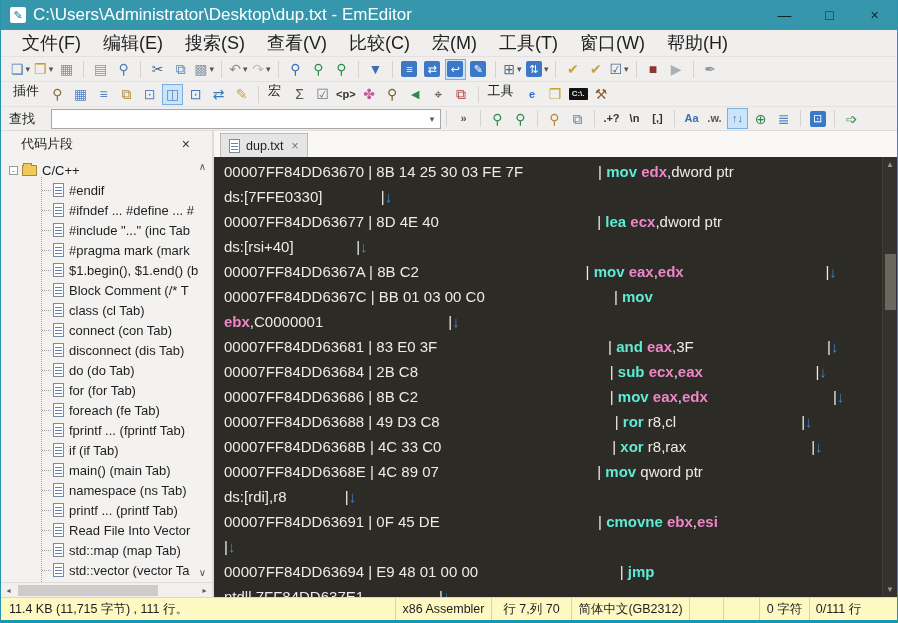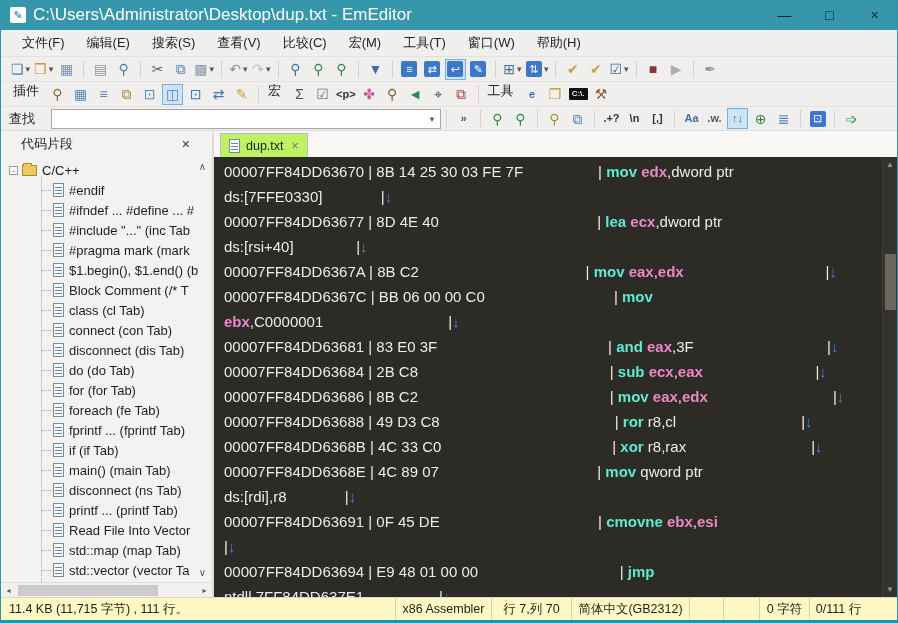--- a/index.html
+++ b/index.html
@@ -8,21 +8,21 @@
   .window { width:898px; height:623px; display:flex; flex-direction:column; border-left:1px solid #2a93ae; border-right:1px solid #2a93ae; }
 
   
   .titlebar { height:30px; background:#3697ac; display:flex; align-items:center; color:#ffffff; flex:0 0 auto; }
   .app-icon { width:16px; height:16px; margin:0 7px 0 9px; background:#ffffff; border-radius:2px; display:flex; align-items:center; justify-content:center; font-size:11px; color:#1f7a93; }
   .titlebar .title { font-size:17px; flex:1 1 auto; white-space:nowrap; overflow:hidden; }
   .wbtn { width:45px; height:30px; display:flex; align-items:center; justify-content:center; font-size:14px; color:#10222b; }
 
   
   .menubar { height:27px; display:flex; align-items:center; padding-left:10px; background:#f0efed; border-bottom:1px solid #e3e2e0; flex:0 0 auto; }
-  .menu-item { padding:8px 11px; font-size:13px; }
+  .menu-item { padding:8px 11px; font-size:18px; }
 
   
   .toolbar { height:25px; display:flex; align-items:center; padding-left:8px; background:#f0efed; border-bottom:1px solid #e3e2e0; flex:0 0 auto; }
   .tbtn { height:21px; min-width:21px; display:flex; align-items:center; justify-content:center; margin:0 1px; border:1px solid transparent; }
   .tbtn.active { background:#cce4f7; border:1px solid #78aee0; }
   .glyph { font-size:14px; line-height:1; }
   .glyph.sq { width:16px; height:16px; background:#3c78c8; color:#ffffff !important; font-size:11px; display:flex; align-items:center; justify-content:center; border-radius:2px; }
   .glyph.txticon { font-size:11px; font-weight:bold; }
   .glyph.chip { background:#111111; color:#e8e8e8 !important; font-size:8px; font-weight:bold; padding:2px 3px; border-radius:1px; }
   .dd { font-size:9px; color:#555; margin-left:2px; }
@@ -57,21 +57,21 @@
     background-image:linear-gradient(#5a86c0,#5a86c0),linear-gradient(#5a86c0,#5a86c0),linear-gradient(#5a86c0,#5a86c0);
     background-size:7px 1px,7px 1px,7px 1px; background-position:1px 3px,1px 6px,1px 9px; background-repeat:no-repeat; }
   .tree-chevron { position:absolute; right:6px; font-size:10px; color:#555; }
   .sb-hscroll { height:15px; flex:0 0 auto; background:#f1f0ef; border-top:1px solid #dddcda; position:relative; }
   .sb-hscroll .harrow { position:absolute; top:0; width:15px; height:14px; font-size:8px; color:#555; display:flex; align-items:center; justify-content:center; }
   .sb-hscroll .thumb { position:absolute; left:17px; top:2px; width:140px; height:11px; background:#cdcccb; }
 
   
   .editor { flex:1 1 auto; display:flex; flex-direction:column; min-width:0; }
   .tabbar { height:26px; background:#f9f8f7; display:flex; align-items:flex-end; padding-left:6px; flex:0 0 auto; }
-  .tab { height:24px; background:#bef264; border:1px solid #bcbbb9; border-bottom:none; display:flex; align-items:center; padding:0 8px; font-size:12.5px; }
+  .tab { height:24px; background:#e5e5e5; border:1px solid #bcbbb9; border-bottom:none; display:flex; align-items:center; padding:0 8px; font-size:12.5px; }
   .tab .doc-ic { margin-right:6px; }
   .tab-close { margin-left:8px; color:#777; font-size:12px; }
   .editarea { flex:1 1 auto; background:#2d2b26; position:relative; overflow:hidden; }
   .etext { position:absolute; left:10px; top:2px; right:16px; bottom:0; overflow:hidden; }
   .erow { white-space:pre; font-size:15px; line-height:25px; color:#ecebe5; }
   .erow .w { color:#ecebe5; }
   .erow .k { color:#5eead4; font-weight:bold; }
   .erow .r { color:#ee86c8; font-weight:bold; }
   .erow .a { color:#3f85d6; }
   .vscroll { position:absolute; right:0; top:0; bottom:0; width:15px; background:#34322c; border-left:1px solid #403d36; }
@@ -427,21 +427,21 @@
             <span>if  (if Tab)</span>
           </div>
           <div class="trow leaf">
             <span class="conn"></span>
             <span class="doc-ic"></span>
             <span>main()  (main Tab)</span>
           </div>
           <div class="trow leaf">
             <span class="conn"></span>
             <span class="doc-ic"></span>
-            <span>disconnect  (ns Tab)</span>
+            <span>namespace  (ns Tab)</span>
           </div>
           <div class="trow leaf">
             <span class="conn"></span>
             <span class="doc-ic"></span>
             <span>printf ...  (printf Tab)</span>
           </div>
           <div class="trow leaf">
             <span class="conn"></span>
             <span class="doc-ic"></span>
             <span>Read File Into Vector</span>
@@ -473,21 +473,21 @@
           <span class="tab-close">×</span>
         </div>
       </div>
       <div class="editarea">
         <div class="etext" id="etext">
             <div class="erow"><span class="w">00007FF84DD63670 | 8B 14 25 30 03 FE 7F                  | </span><span class="k">mov</span><span class="w"> </span><span class="r">edx</span><span class="w">,dword ptr</span></div>
             <div class="erow"><span class="w">ds:[7FFE0330]              |</span><span class="a">↓</span></div>
             <div class="erow"><span class="w">00007FF84DD63677 | 8D 4E 40                                      | </span><span class="k">lea</span><span class="w"> </span><span class="r">ecx</span><span class="w">,dword ptr</span></div>
             <div class="erow"><span class="w">ds:[rsi+40]               |</span><span class="a">↓</span></div>
             <div class="erow"><span class="w">00007FF84DD6367A | 8B C2                                        | </span><span class="k">mov</span><span class="w"> </span><span class="r">eax</span><span class="w">,</span><span class="r">edx</span><span class="w">                                  |</span><span class="a">↓</span></div>
-            <div class="erow"><span class="w">00007FF84DD6367C | BB 06 00 00 C0                               | </span><span class="k">mov</span></div>
+            <div class="erow"><span class="w">00007FF84DD6367C | BB 01 03 00 C0                               | </span><span class="k">mov</span></div>
             <div class="erow"><span class="r">ebx</span><span class="w">,C0000001                              |</span><span class="a">↓</span></div>
             <div class="erow"><span class="w">00007FF84DD63681 | 83 E0 3F                                         | </span><span class="k">and</span><span class="w"> </span><span class="r">eax</span><span class="w">,3F</span><span class="w">                                |</span><span class="a">↓</span></div>
             <div class="erow"><span class="w">00007FF84DD63684 | 2B C8                                              | </span><span class="k">sub</span><span class="w"> </span><span class="r">ecx</span><span class="w">,</span><span class="r">eax</span><span class="w">                           |</span><span class="a">↓</span></div>
             <div class="erow"><span class="w">00007FF84DD63686 | 8B C2                                              | </span><span class="k">mov</span><span class="w"> </span><span class="r">eax</span><span class="w">,</span><span class="r">edx</span><span class="w">                              |</span><span class="a">↓</span></div>
             <div class="erow"><span class="w">00007FF84DD63688 | 49 D3 C8                                          | </span><span class="k">ror</span><span class="w"> r8,cl</span><span class="w">                              |</span><span class="a">↓</span></div>
             <div class="erow"><span class="w">00007FF84DD6368B | 4C 33 C0                                         | </span><span class="k">xor</span><span class="w"> r8,rax</span><span class="w">                              |</span><span class="a">↓</span></div>
             <div class="erow"><span class="w">00007FF84DD6368E | 4C 89 07                                      | </span><span class="k">mov</span><span class="w"> qword ptr</span></div>
             <div class="erow"><span class="w">ds:[rdi],r8              |</span><span class="a">↓</span></div>
             <div class="erow"><span class="w">00007FF84DD63691 | 0F 45 DE                                      | </span><span class="k">cmovne</span><span class="w"> </span><span class="r">ebx</span><span class="w">,</span><span class="r">esi</span></div>
             <div class="erow"><span class="w">|</span><span class="a">↓</span></div>

